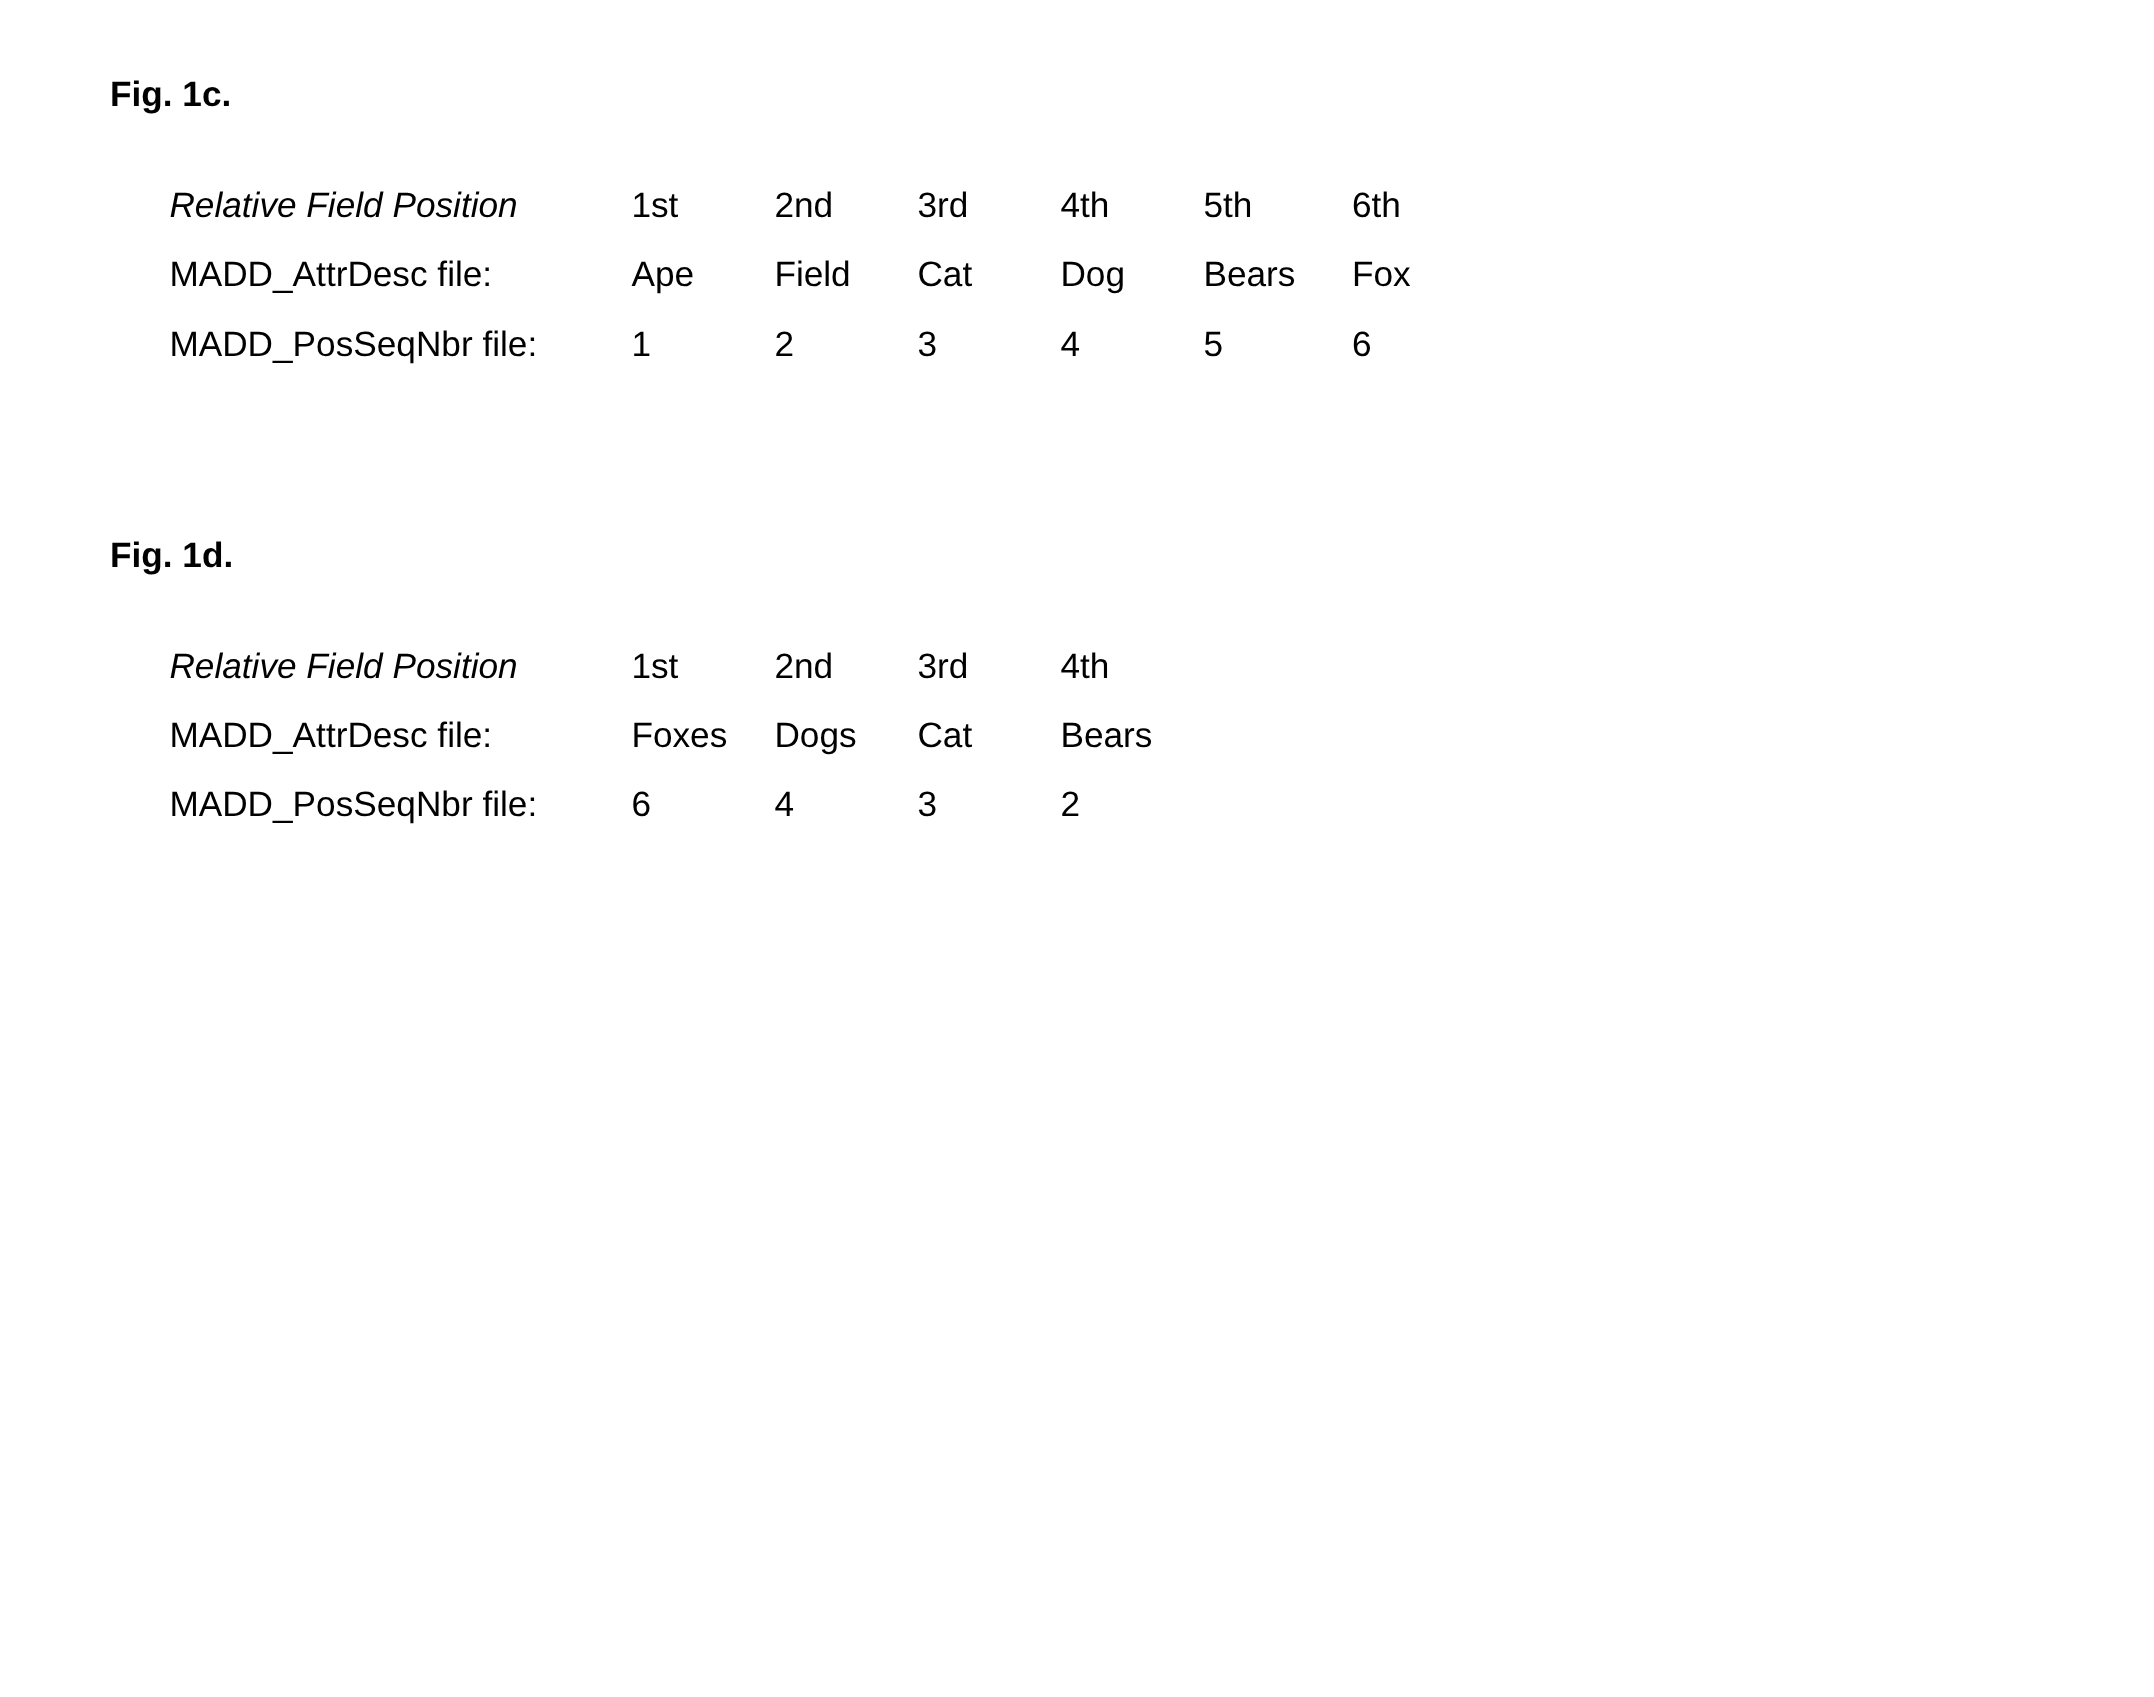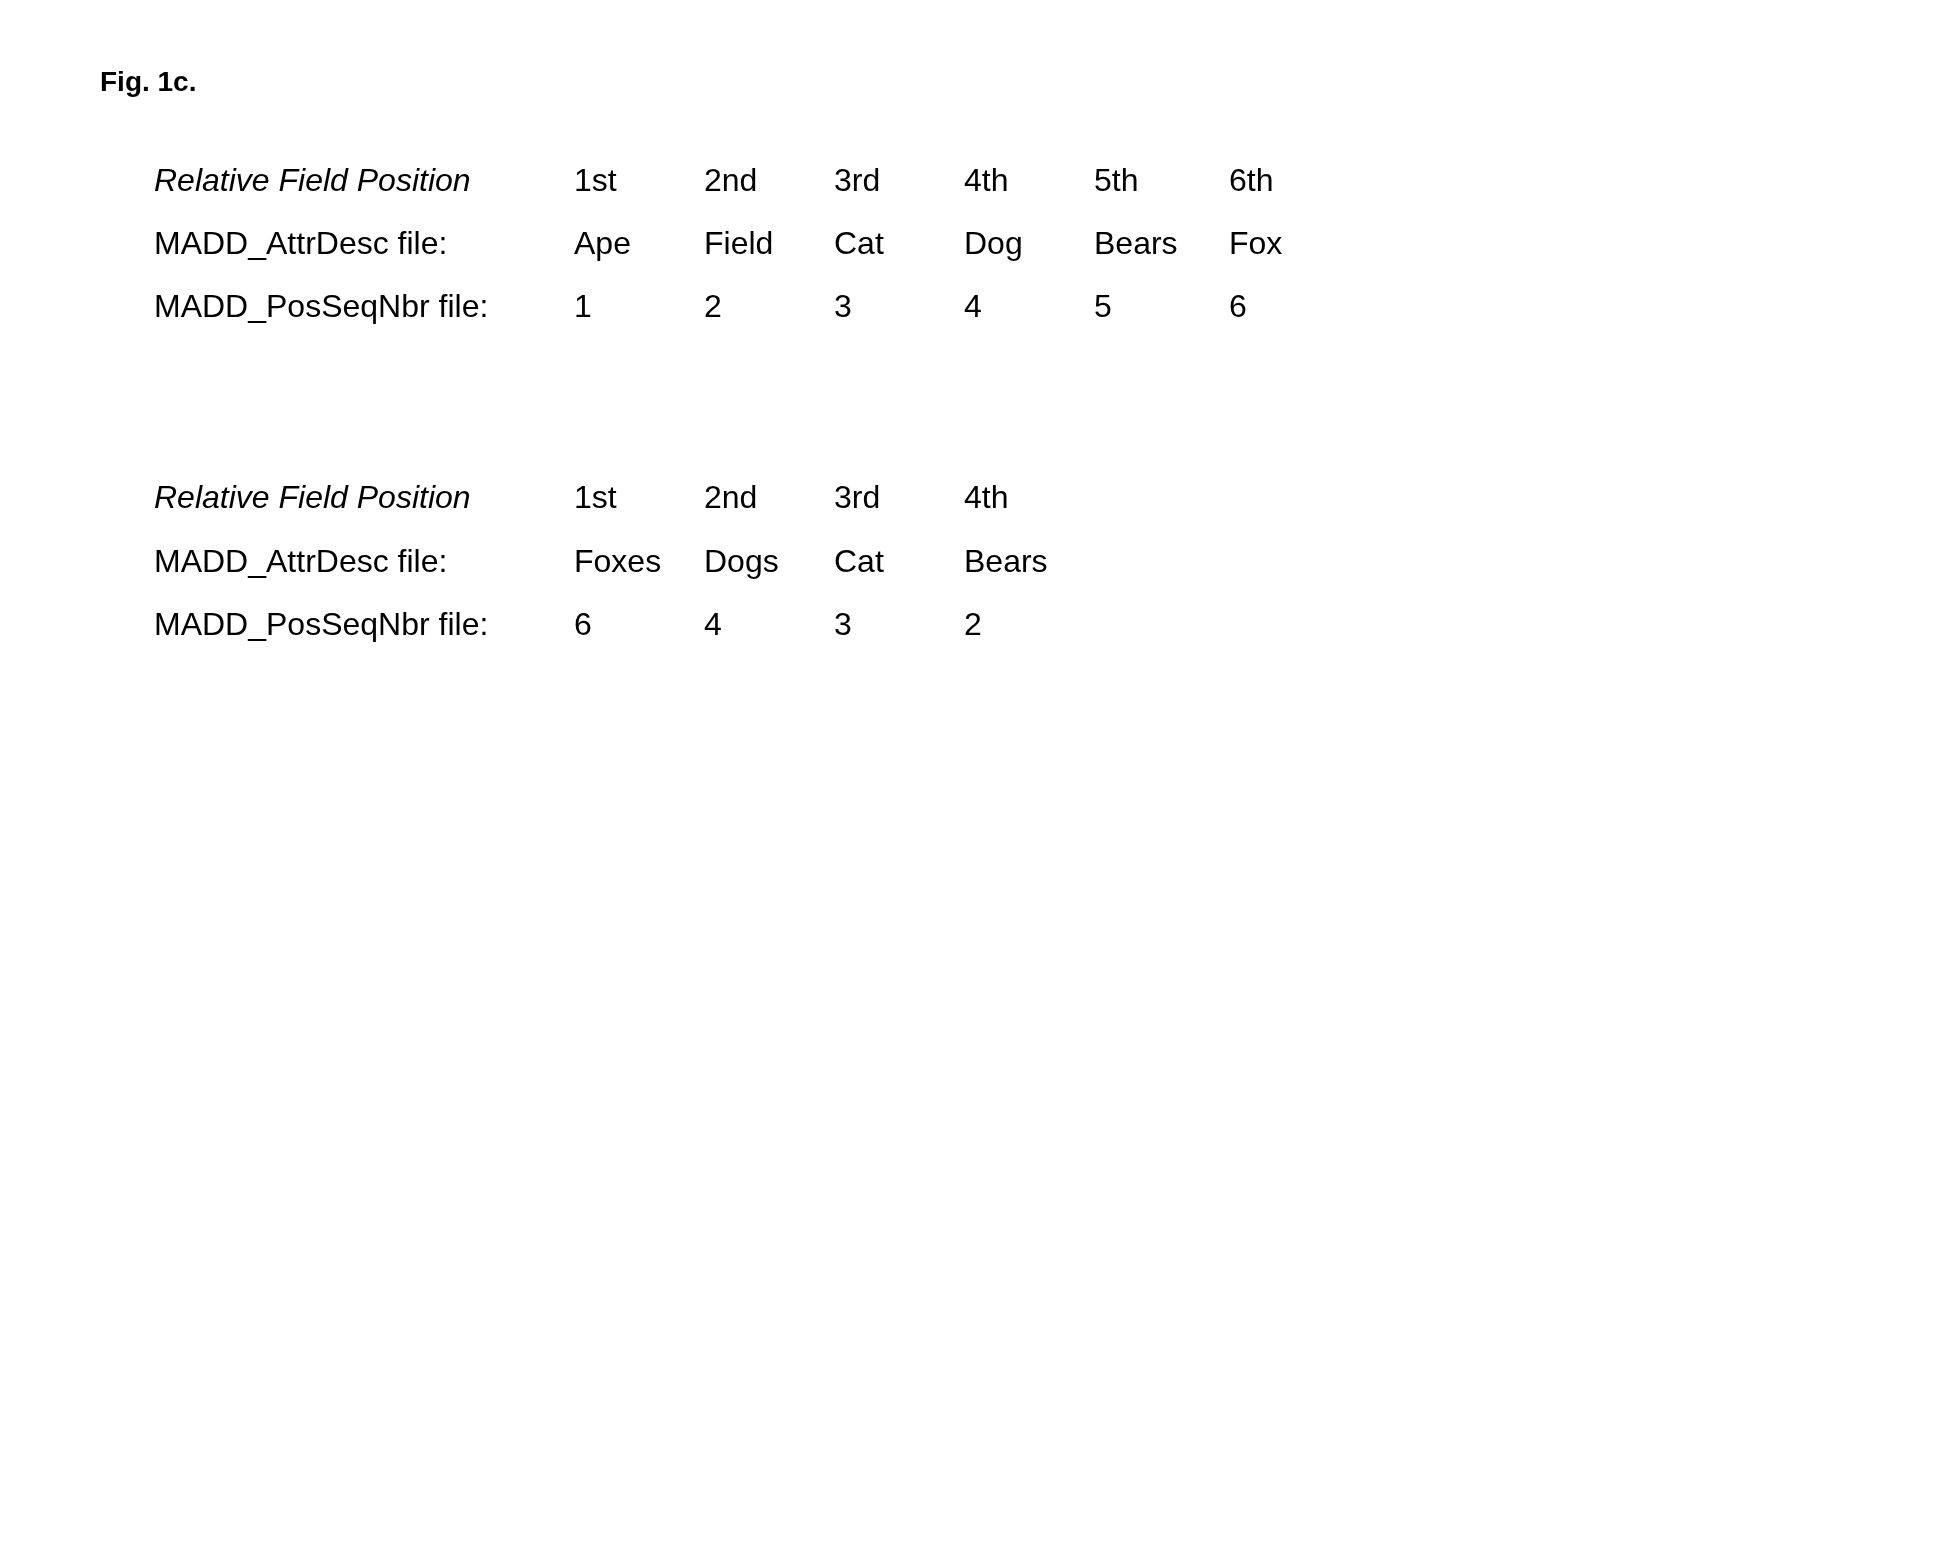--- a/index.html
+++ b/index.html
@@ -14,21 +14,21 @@
       padding: 60px 100px;
       font-size: 32px;
       line-height: 1.6;
     }
     .figure-block {
       margin-bottom: 140px;
     }
     .figure-title {
       font-weight: bold;
       margin-bottom: 50px;
-      font-size: 28px;
+      font-size: 32px;
     }
     .data-table {
       margin-left: 54px;
     }
     .row {
       display: flex;
       align-items: baseline;
       margin-bottom: 12px;
     }
     .row-label {
@@ -79,20 +79,21 @@
       <div class="cell">2</div>
       <div class="cell">3</div>
       <div class="cell">4</div>
       <div class="cell cell-wide">5</div>
       <div class="cell">6</div>
     </div>
   </div>
 </div>
 
 <div class="figure-block">
+  <div class="figure-title">Fig. 1d.</div>
   <div class="data-table">
     <div class="row">
       <div class="row-label italic">Relative Field Position</div>
       <div class="cell underline">1st</div>
       <div class="cell underline">2nd</div>
       <div class="cell underline">3rd</div>
       <div class="cell underline">4th</div>
     </div>
     <div class="row">
       <div class="row-label">MADD_AttrDesc file:</div>

